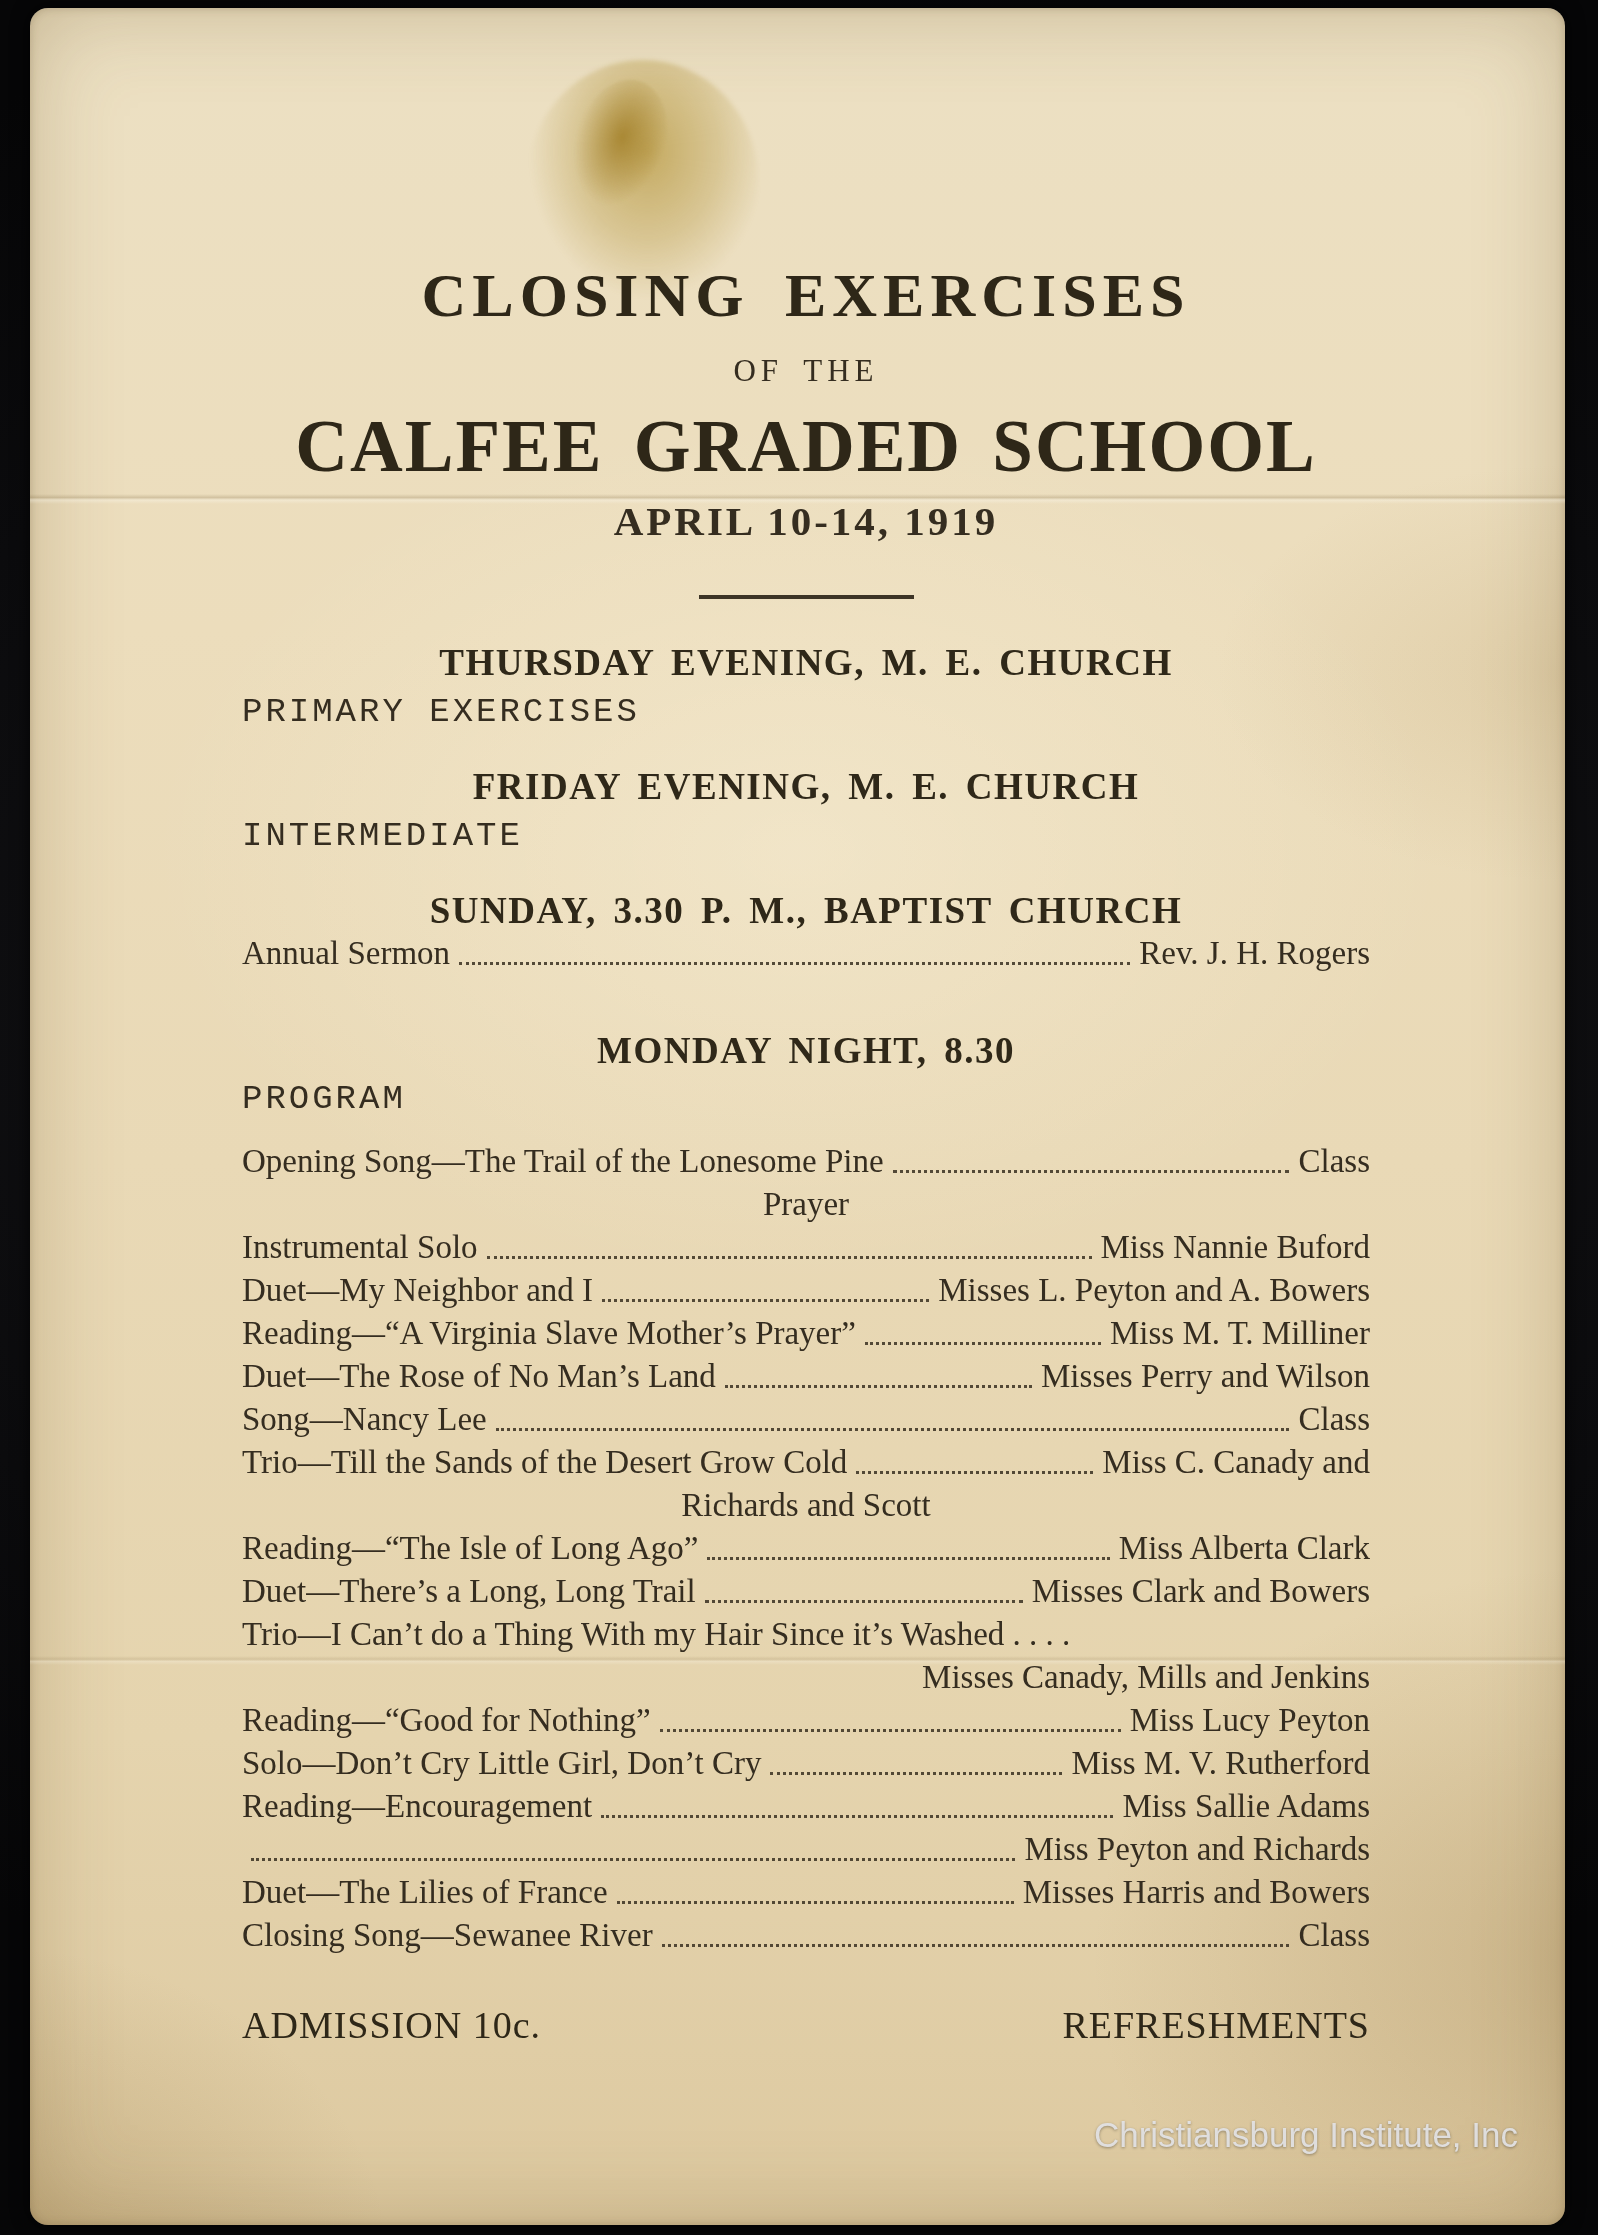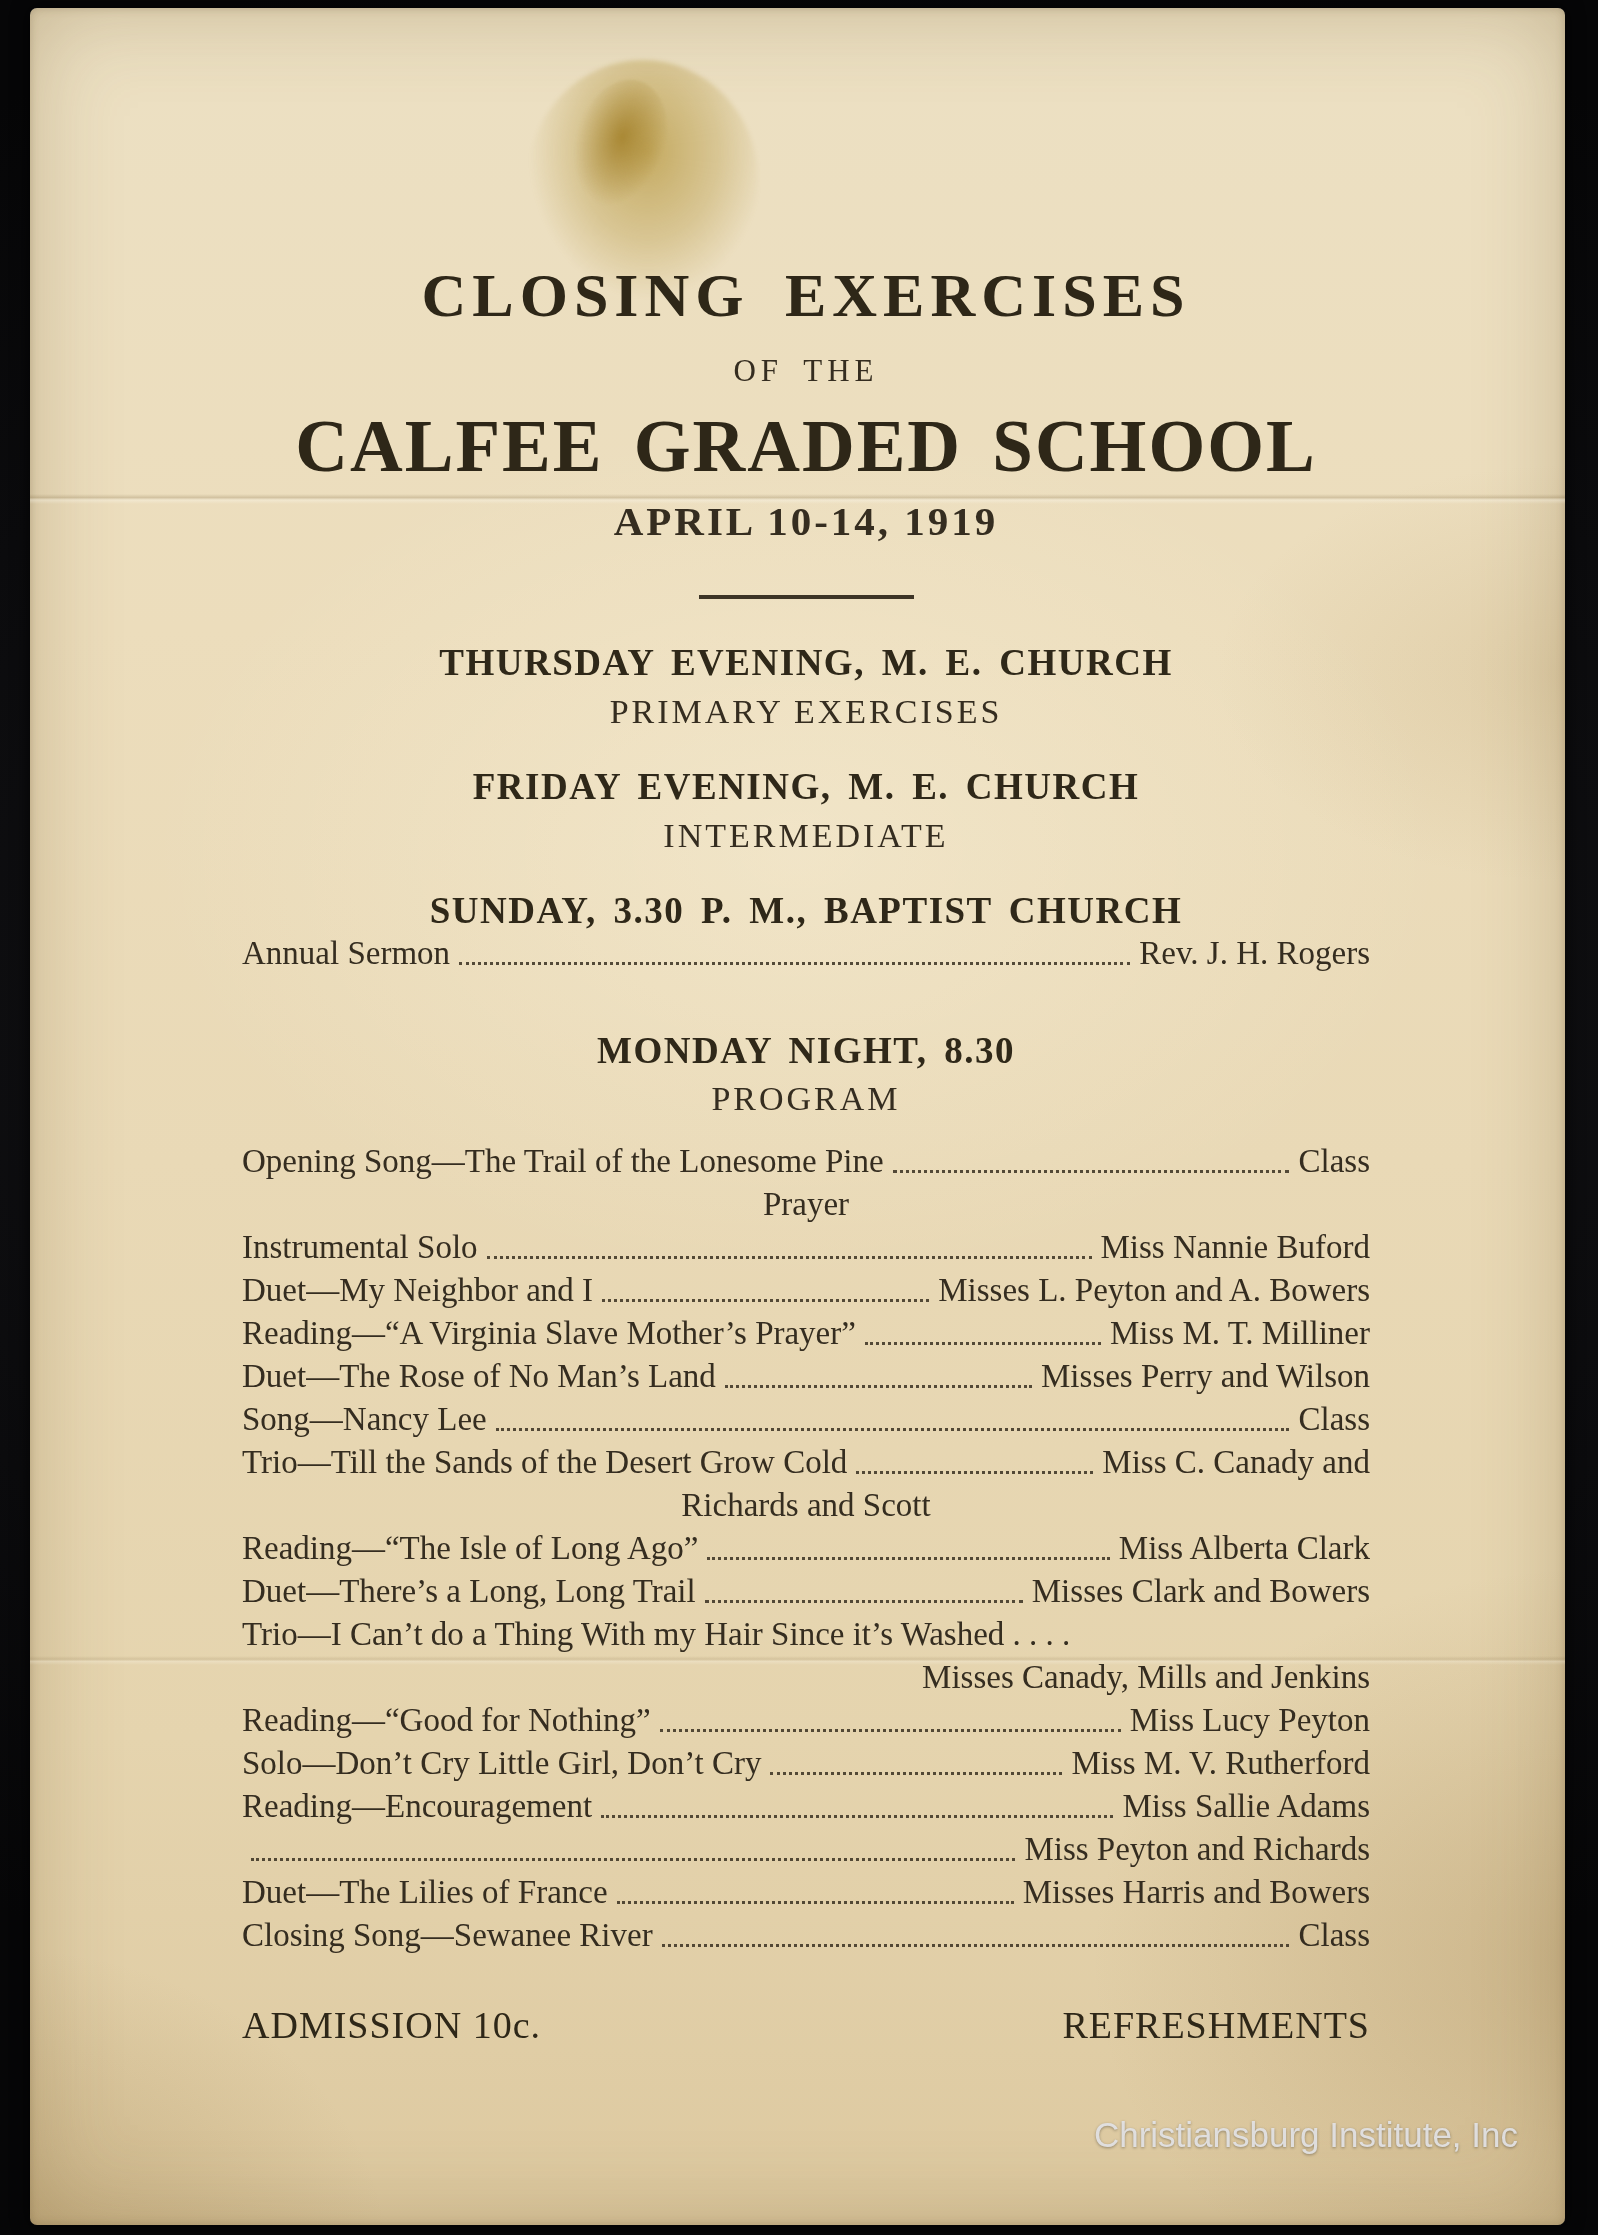--- a/index.html
+++ b/index.html
@@ -7,21 +7,21 @@
     width: 1598px; height: 2235px;
     position: relative;
     background: radial-gradient(ellipse 1400px 1100px at 50% 45%, #17171a 0%, #0b0b0d 70%, #060607 100%);
     overflow: hidden;
     font-family: "Liberation Serif", "DejaVu Serif", serif;
   }
 
   .paper {
     position: absolute;
     left: 30px; top: 8px; right: 33px; bottom: 10px;
-    border-radius: 7px;
+    border-radius: 18px;
     color: #352d20;
     background:
       radial-gradient(ellipse 900px 600px at 50% 38%, rgba(255,250,232,0.30), transparent 72%),
       radial-gradient(ellipse 720px 560px at 102% 88%, rgba(150,118,66,0.30), transparent 70%),
       radial-gradient(ellipse 560px 460px at -2% 102%, rgba(142,112,60,0.30), transparent 70%),
       radial-gradient(ellipse 500px 300px at 100% 30%, rgba(170,140,85,0.18), transparent 70%),
       linear-gradient(180deg, #ece0c3 0%, #ecddbc 28%, #e9d9b6 52%, #e5d4ae 78%, #ddc9a0 100%);
     box-shadow:
       inset 0 0 90px rgba(120, 95, 50, 0.32),
       inset 0 0 10px rgba(90, 70, 40, 0.28),
@@ -55,21 +55,21 @@
   .title-1 { margin-top: 252px; text-align: center; font-weight: bold; font-size: 62px; letter-spacing: 6px; word-spacing: 14px; color: #2e2718; }
   .of-the  { margin-top: 22px;  text-align: center; font-size: 31px; letter-spacing: 5px; word-spacing: 8px; }
   .title-2 { margin-top: 16px;  text-align: center; font-weight: bold; font-size: 73px; letter-spacing: 2px; word-spacing: 10px; color: #2e2718; }
   .date-line { margin-top: 8px; text-align: center; font-weight: bold; font-size: 41px; letter-spacing: 3px; }
 
   .divider { width: 215px; border: 0; border-top: 4px solid #3d3526; margin: 50px auto 42px auto; }
 
   .sess { margin-top: 34px; }
   .sess:first-of-type { margin-top: 0; }
   .sess-h   { text-align: center; font-weight: bold; font-size: 37px; letter-spacing: 1.5px; word-spacing: 6px; color: #2f2819; margin-top: 24px; }
-  .sess-sub { text-align: center; font-size: 34px; letter-spacing: 3px; margin-top: 9px; }
+  .sess-sub { font-size: 34px; letter-spacing: 3px; margin-top: 9px; font-family: Liberation Mono, monospace; }
 
   .prow { display: flex; align-items: flex-end; font-size: 33px; line-height: 43px; }
   .pl, .pr { white-space: nowrap; }
   .leader {
     flex: 1 1 auto; min-width: 22px; margin: 0 9px 10px 9px;
     border-bottom: 3.5px dotted rgba(62, 52, 36, 0.88);
   }
   .cont { font-size: 33px; line-height: 43px; }
   .cont.center { text-align: center; }
   .cont.right  { text-align: right; }

